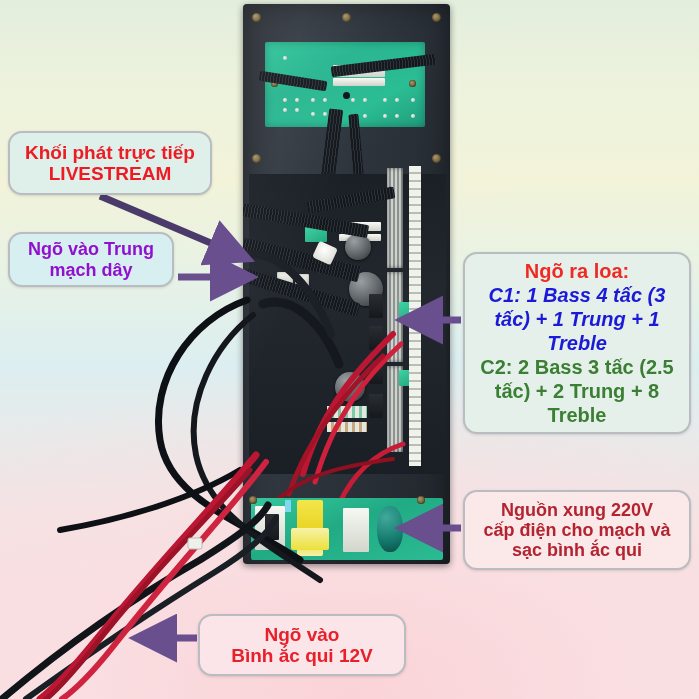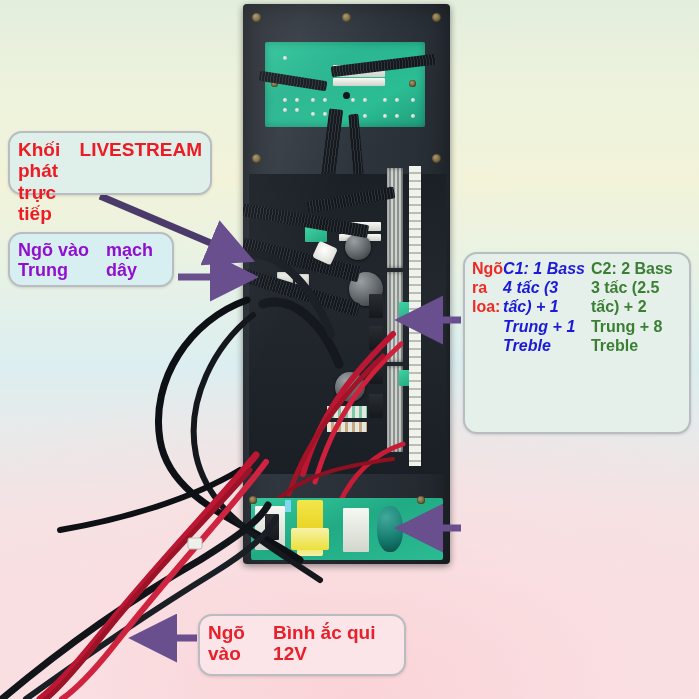--- a/index.html
+++ b/index.html
@@ -138,45 +138,45 @@
 
   
   svg.arrows { position: absolute; left:0; top:0; width:699px; height:699px; pointer-events:none; }
 
   
   .callout {
     position: absolute;
     border-radius: 14px;
     border: 2px solid #b9bdc2;
     box-shadow: 0 1px 3px rgba(0,0,0,0.13);
-    text-align: left;
+    text-align: center;
     font-weight: bold;
     line-height: 1.12;
     box-sizing: border-box;
     padding: 6px 8px;
     display: flex;
-    flex-direction: row;
+    flex-direction: column;
     justify-content: center;
   }
   .c-live {
     left: 8px; top: 131px; width: 204px; height: 64px;
     background: #dff0ea;
     color: #ee1b24;
     font-size: 19px;
   }
   .c-micro {
     left: 8px; top: 232px; width: 166px; height: 55px;
     background: #d8eff1;
     color: #9110cf;
     font-size: 18px;
   }
   .c-out {
     left: 463px; top: 252px; width: 228px; height: 182px;
     background: #e6f0ea;
-    font-size: 16px;
+    font-size: 20px;
     line-height: 1.2;
     padding: 5px 7px;
   }
   .c-out .hdr-red { color: #ef2a24; }
   .c-out .c1 { color: #1a1ad8; font-style: italic; }
   .c-out .c2 { color: #3b7f34; }
   .c-psu {
     left: 463px; top: 490px; width: 228px; height: 80px;
     background: #fbe9ea;
     color: #b32330;
@@ -335,19 +335,24 @@
     <div>Ngõ vào Trung</div>
     <div>mạch dây</div>
   </div>
 
   <div class="callout c-out">
     <div class="hdr-red">Ngõ ra loa:</div>
     <div class="c1">C1: 1 Bass 4 tấc (3 tấc) + 1 Trung + 1 Treble</div>
     <div class="c2">C2: 2 Bass 3 tấc (2.5 tấc) + 2 Trung + 8 Treble</div>
   </div>
 
+  <div class="callout c-psu">
+    <div>Nguồn xung 220V</div>
+    <div>cấp điện cho mạch và</div>
+    <div>sạc bình ắc qui</div>
+  </div>
 
   <div class="callout c-bat">
     <div>Ngõ vào</div>
     <div>Bình ắc qui 12V</div>
   </div>
 
 </div>
 
 </body></html>

